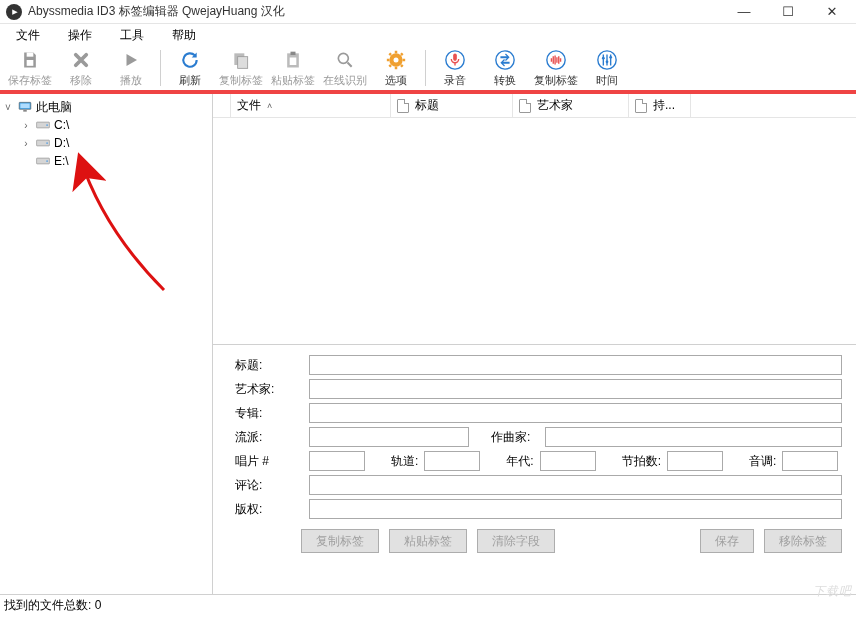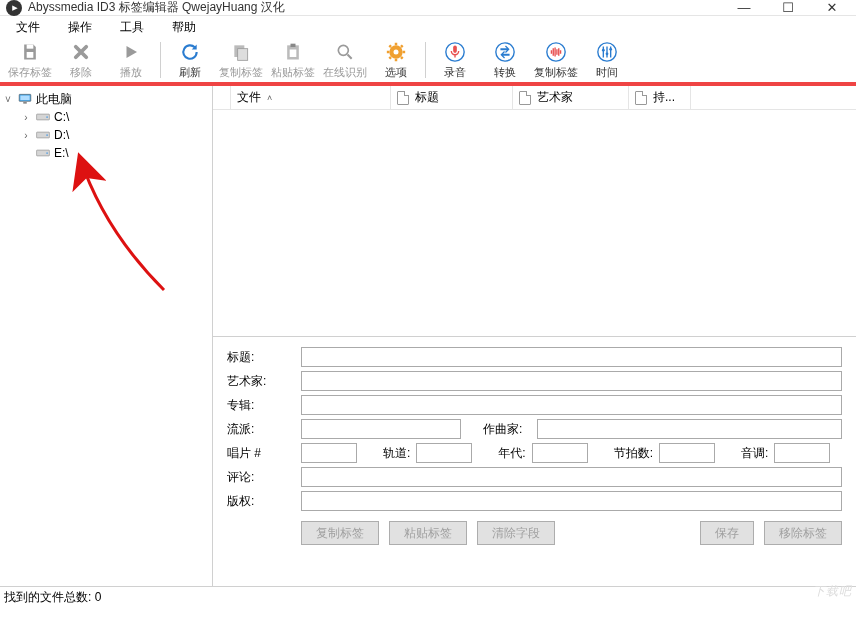--- a/index.html
+++ b/index.html
@@ -1,17 +1,17 @@
 <!DOCTYPE html>
 <html><head>
 <meta charset="utf-8">
 <style>
 * { box-sizing: border-box; margin: 0; padding: 0; }
 body { font-family: "Microsoft YaHei", "Segoe UI", sans-serif; font-size: 12px; background: #fff; width: 856px; height: 622px; overflow: hidden; position: relative; }
-.titlebar { height: 16px; background: #fff; display: flex; align-items: center; padding: 0 2px 0 6px; border-bottom: 1px solid #e5e5e5; }
+.titlebar { height: 24px; background: #fff; display: flex; align-items: center; padding: 0 2px 0 6px; border-bottom: 1px solid #e5e5e5; }
 .titlebar-icon { width: 16px; height: 16px; background: #333; border-radius: 50%; display: inline-flex; align-items: center; justify-content: center; margin-right: 6px; }
 .titlebar-icon::after { content: "▶"; color: #fff; font-size: 7px; transform: translateX(1px); }
 .titlebar-text { flex: 1; color: #333; font-size: 12px; }
 .titlebar-btn { width: 44px; height: 30px; display: flex; align-items: center; justify-content: center; color: #333; font-size: 13px; cursor: pointer; }
 .menubar { height: 22px; display: flex; align-items: center; padding: 0 8px; gap: 0; }
 .menuitem { padding: 2px 20px 2px 8px; cursor: pointer; }
 .toolbar { height: 48px; display: flex; align-items: center; padding: 2px 4px; border-bottom: 4px solid #ef4444; gap: 0; }
 .tbbtn { display: flex; flex-direction: column; align-items: center; justify-content: center; min-width: 50px; height: 44px; padding: 0 4px; cursor: pointer; }
 .tbicon { width: 24px; height: 24px; display: flex; align-items: center; justify-content: center; font-size: 18px; }
 .tblabel { font-size: 11px; color: #333; margin-top: 1px; }
@@ -27,21 +27,21 @@
 .indent1 { padding-left: 18px; }
 .right { flex: 1; display: flex; flex-direction: column; }
 .listhead { height: 24px; display: flex; align-items: center; border-bottom: 1px solid #e5e5e5; background: #fff; }
 .colinit { width: 18px; height: 24px; border-right: 1px solid #e5e5e5; }
 .col { display: flex; align-items: center; height: 24px; border-right: 1px solid #e5e5e5; padding: 0 6px; cursor: pointer; gap: 6px; }
 .col .sort { color: #666; font-size: 9px; }
 .docicon { width: 12px; height: 14px; border: 1px solid #999; border-radius: 1px; position: relative; display: inline-block; background: #fff; }
 .docicon::before { content: ""; position: absolute; top: -1px; right: -1px; width: 4px; height: 4px; background: #fff; border-left: 1px solid #999; border-bottom: 1px solid #999; }
 .listbody { flex: 1; background: #fff; }
 .form { height: 250px; border-top: 1px solid #d0d0d0; padding: 10px 14px 8px 14px; display: flex; flex-direction: column; gap: 4px; }
-.frow { display: flex; align-items: center; gap: 6px; }
+.frow { display: flex; align-items: center; gap: 6px; margin-left: 8px; }
 .flabel { width: 68px; text-align: left; font-size: 12px; white-space: nowrap; }
 .finput { border: 1px solid #aaa; height: 20px; padding: 0 4px; font-size: 12px; font-family: inherit; }
 .flex1 { flex: 1; }
 .fbtns { display: flex; gap: 10px; margin-top: 6px; padding-left: 74px; }
 .fbtn { height: 24px; padding: 0 14px; border: 1px solid #adadad; background: #e1e1e1; cursor: pointer; font-size: 12px; font-family: inherit; }
 .fbtn.disabled { color: #a0a0a0; }
 .spacer { flex: 1; }
 .statusbar { height: 22px; border-top: 1px solid #d0d0d0; display: flex; align-items: center; padding: 0 4px; font-size: 12px; }
 .arrow-overlay { position: absolute; left: 44px; top: 130px; pointer-events: none; z-index: 10; }
 .watermark { position: absolute; right: 4px; bottom: 22px; color: #ddd; font-size: 12px; font-style: italic; letter-spacing: 1px; pointer-events: none; }

